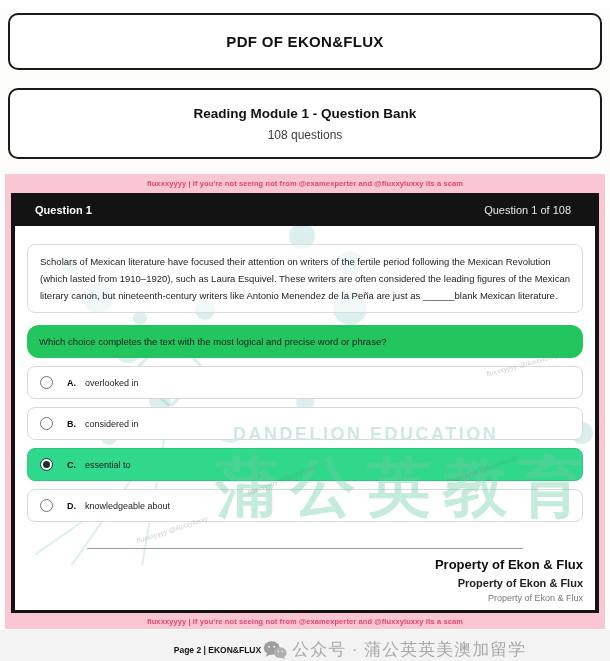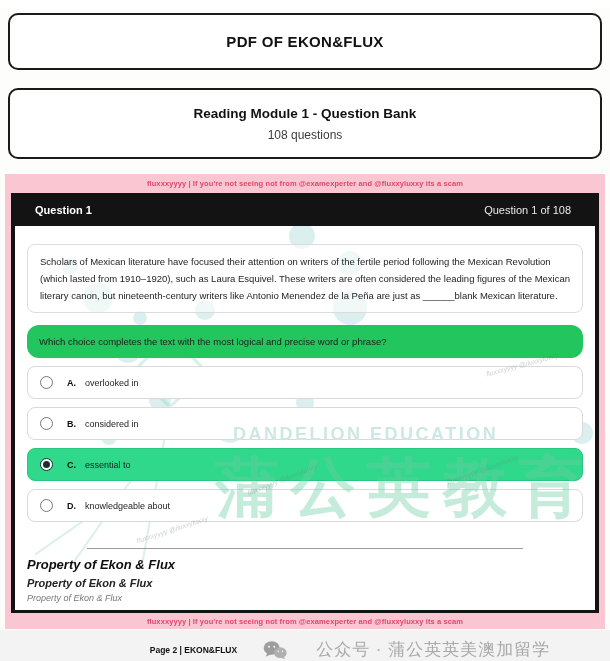--- a/index.html
+++ b/index.html
@@ -65,21 +65,21 @@
   }
   .option-row.selected .radio { border-color:#16322a; }
   .option-row.selected .radio::after {
     content:""; position:absolute; left:2px; top:2px; right:2px; bottom:2px;
     background:#16322a; border-radius:50%;
   }
   .opt-letter { font-size:9px; font-weight:bold; color:#111; margin-left:14px; width:18px; }
   .opt-text { font-size:9px; color:#1d1d1d; }
 
   .divider { border:none; border-top:1px solid #9a9a9a; margin:26px 60px 0 60px; position:relative; z-index:2; }
-  .prop { text-align:left; font-style:italic; position:relative; z-index:2; }
+  .prop { text-align:right; position:relative; z-index:2; }
   .prop.p1 { margin-top:8px; font-size:13px; font-weight:bold; color:#0e0e0e; }
   .prop.p2 { margin-top:5px; font-size:11px; font-weight:bold; color:#222; }
   .prop.p3 { margin-top:4px; font-size:9px; color:#777; }
 
   
   .wm-layer { position:absolute; left:0; top:0; right:0; bottom:0; pointer-events:none; }
   .wm-circle { position:absolute; border-radius:50%; background:#7fc9c2; opacity:.28; }
   .wm-cap {
     position:absolute; left:128px; top:118px; width:54px; height:54px;
     border:3px solid #7fc9c2; opacity:.3; transform:rotate(45deg); border-radius:6px;
@@ -98,21 +98,21 @@
   .wm-diag {
     position:absolute; z-index:3; font-size:7px; font-style:italic;
     color:rgba(110,130,120,.35); white-space:nowrap;
   }
 
   
   .page-footer {
     position:absolute; left:0; top:622px; width:610px; height:39px;
     background:#f3f3f3; display:flex; align-items:center; justify-content:center;
   }
-  .pf-inner { display:flex; align-items:center; transform:translateX(45px);gap:24px; }
+  .pf-inner { display:flex; align-items:center; transform:translateX(45px); }
   .pf-text { font-size:8.5px; font-weight:bold; color:#111; white-space:nowrap; }
   .wechat-icon { margin-left:2px; margin-right:5px; flex:0 0 auto; }
   .pf-cn { font-size:17px; color:#a9a9a9; letter-spacing:1px; white-space:nowrap; }
 </style>
 </head>
 <body>
 
 <div class="page">
 
   <div class="top-box box-pdf">

